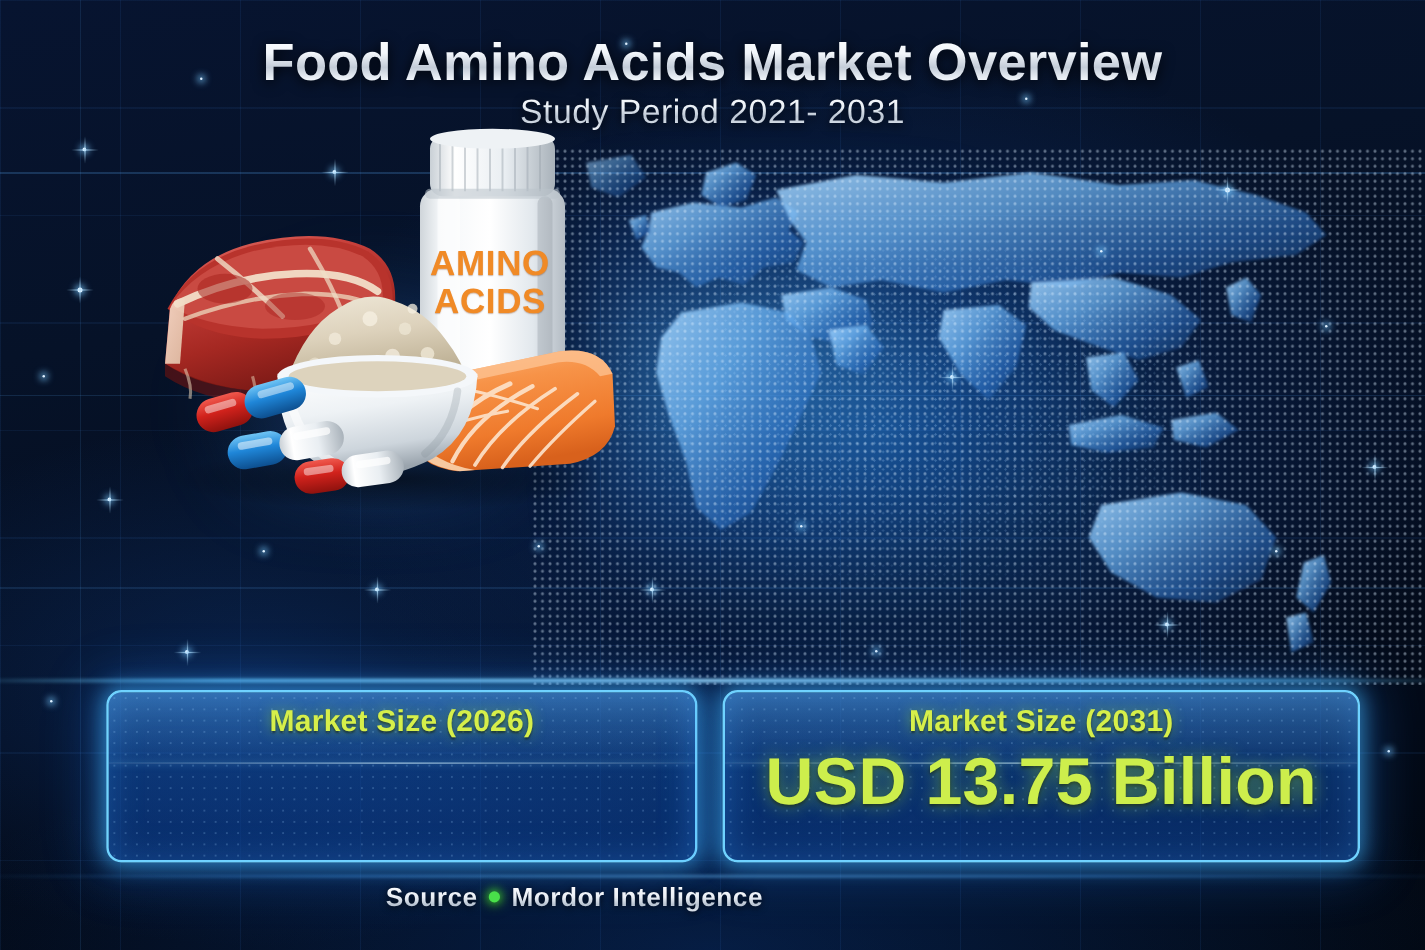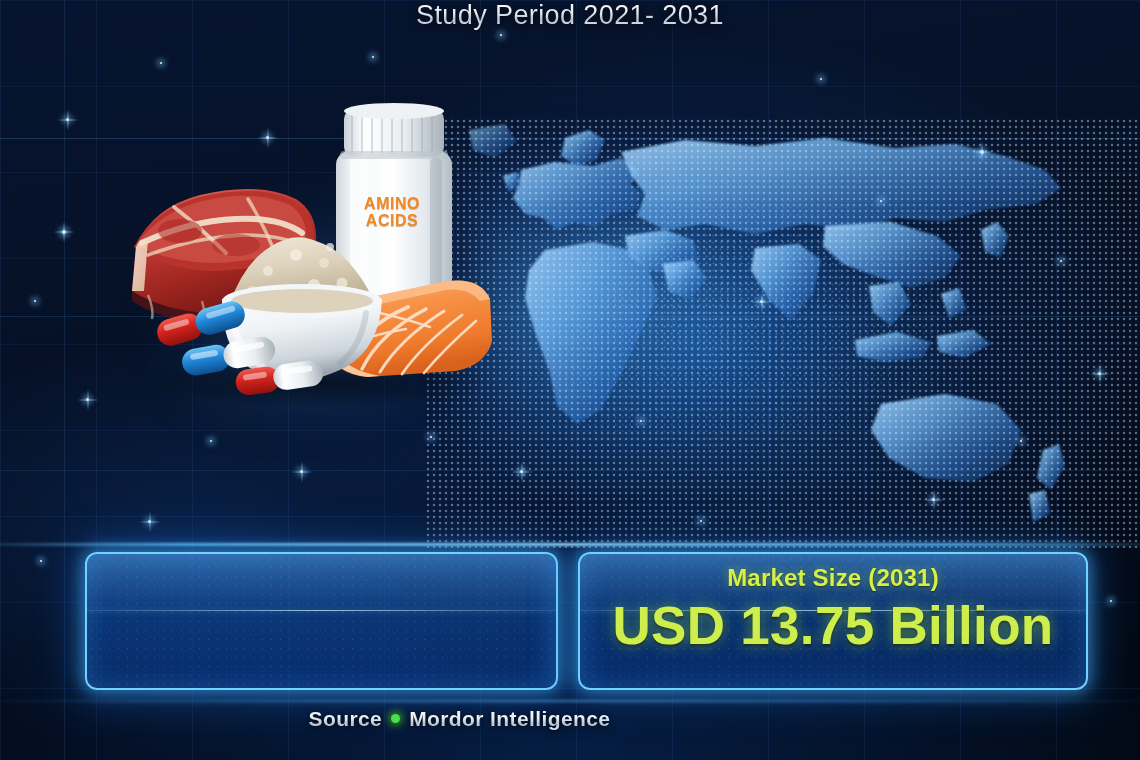--- a/index.html
+++ b/index.html
@@ -98,21 +98,21 @@
   .products { position:absolute; left:118px; top:95px; width:390px; height:310px; }
   .products svg { width:100%; height:100%; display:block; overflow:visible; }
   .product-glow {
     position:absolute; left:150px; top:200px; width:300px; height:210px;
     background:radial-gradient(ellipse at 50% 60%, rgba(60,150,255,0.30) 0%, transparent 70%);
     filter:blur(26px); pointer-events:none;
   }
   .bottle-label-text {
     position:absolute; left:337px; top:196px; width:110px;
     text-align:center; line-height:1.06;
-    color:#f08a26; font-weight:bold; font-size:16px; letter-spacing:0.5px;
+    color:#f08a26; font-weight:bold; font-size:28px; letter-spacing:0.5px;
     text-shadow:0 1px 1px rgba(120,50,0,0.35);
     pointer-events:none;
   }
 
   
   .stat-box {
     position:absolute; top:552px; height:138px;
     border:2px solid #6fd2ff; border-radius:12px;
     background:
       linear-gradient(180deg, rgba(22,96,190,0.62) 0%, rgba(16,78,168,0.58) 40%, rgba(10,58,140,0.62) 100%);
@@ -279,20 +279,21 @@
     <span class="star big" style="left:932px; top:498px; width:3px; height:3px;"></span>
     <span class="star" style="left:700px; top:520px; width:2px; height:2px;"></span>
     <span class="star big" style="left:148px; top:520px; width:3px; height:3px;"></span>
     <span class="star" style="left:40px;  top:560px; width:2px; height:2px;"></span>
     <span class="star" style="left:1110px;top:600px; width:2px; height:2px;"></span>
     <span class="star" style="left:500px; top:34px;  width:2px; height:2px;"></span>
     <span class="star" style="left:820px; top:78px;  width:2px; height:2px;"></span>
   </div>
 
   <div class="header">
+    <div class="main-title">Food Amino Acids Market Overview</div>
     <div class="sub-title">Study Period 2021- 2031</div>
   </div>
 
   <div class="product-glow"></div>
   <div class="products">
     <svg viewBox="0 0 390 310" xmlns="http://www.w3.org/2000/svg">
       <defs>
         <linearGradient id="meatG" x1="0" y1="0" x2="0.4" y2="1">
           <stop offset="0%" stop-color="#e4746b"></stop>
           <stop offset="30%" stop-color="#c8413c"></stop>
@@ -462,20 +463,21 @@
     <div>ACIDS</div>
   </div>
 
   <div class="bottom-beam"></div>
   <div class="bottom-beam2"></div>
 
   <div class="stat-box left">
     <div class="stat-dots"></div>
     <div class="stat-sheen"></div>
     <div class="stat-divider"></div>
+    <div class="stat-label">Market Size (2026)</div>
   </div>
 
   <div class="stat-box right">
     <div class="stat-dots"></div>
     <div class="stat-sheen"></div>
     <div class="stat-divider"></div>
     <div class="stat-label">Market Size (2031)</div>
     <div class="stat-value">USD 13.75 Billion</div>
   </div>
 

